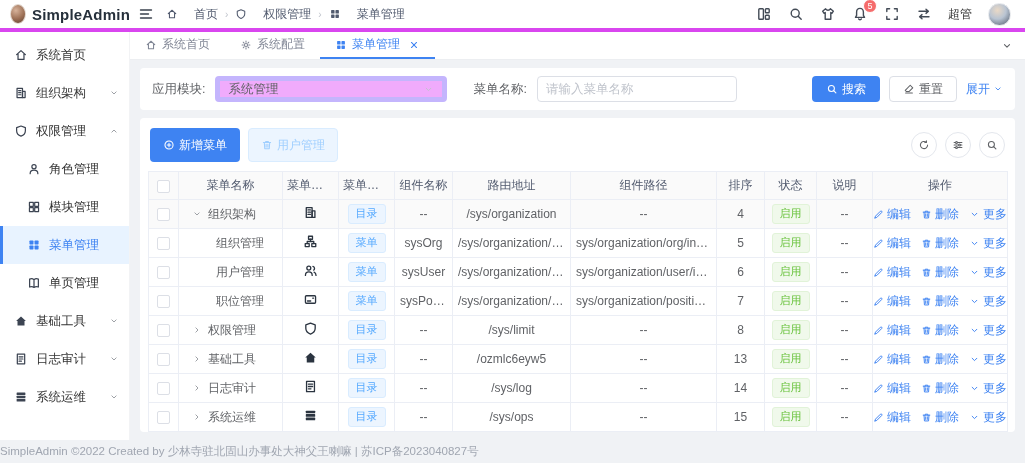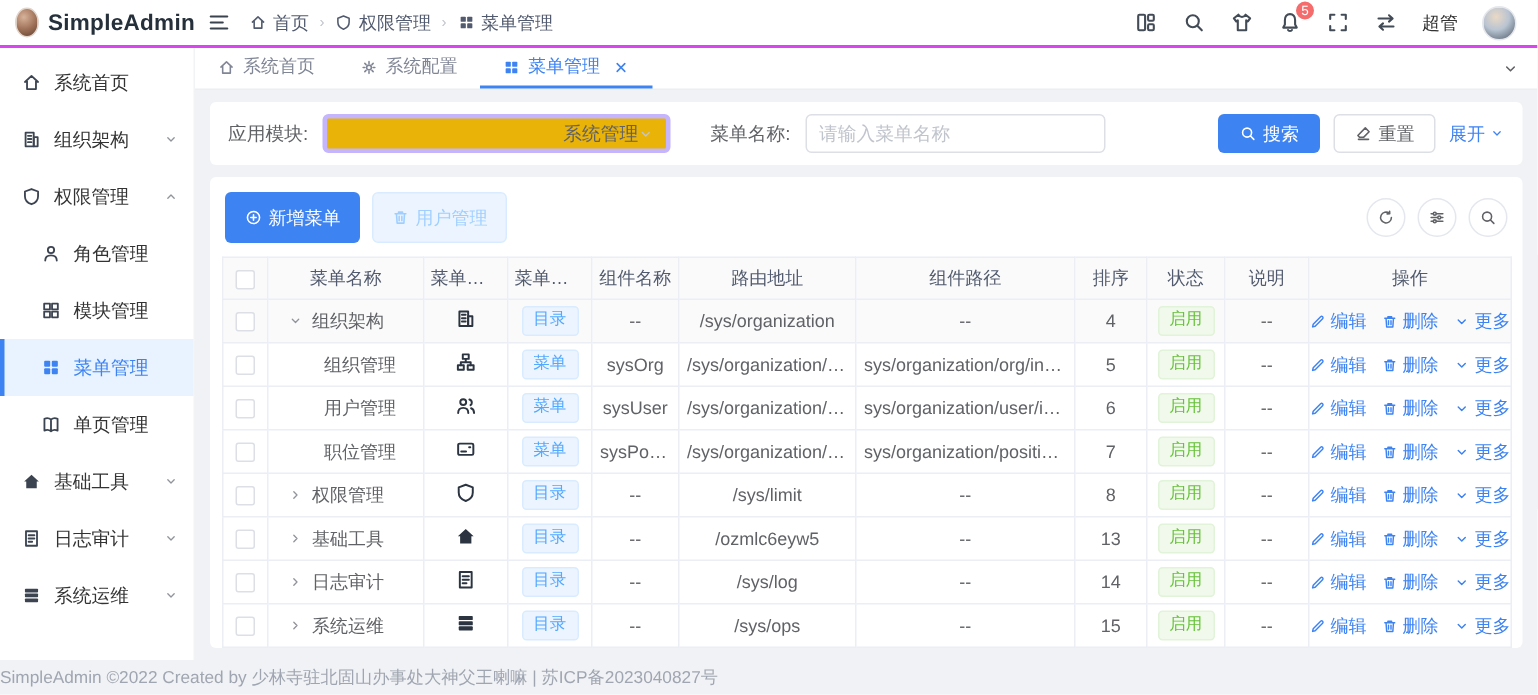--- a/index.html
+++ b/index.html
@@ -4,27 +4,27 @@
 <title>SimpleAdmin</title>
 <style>
   *{margin:0;padding:0;box-sizing:border-box}
   html,body{width:1025px;height:463px;overflow:hidden}
   body{font-family:"Liberation Sans","DejaVu Sans",sans-serif;background:#f0f2f5;color:#333}
   .ic{display:inline-flex;align-items:center;justify-content:center;line-height:1}
   .ic svg{display:block}
   .app{width:1025px;height:463px;display:flex;flex-direction:column}
 
   
-  .header{height:32px;background:#fff;display:flex;align-items:center;flex-shrink:0;border-bottom:2px solid #d946ef}
+  .header{height:32px;background:#fff;display:flex;align-items:center;flex-shrink:0;border-bottom:4px solid #d946ef}
   .logo{width:130px;flex-shrink:0;display:flex;align-items:center;gap:6px;padding-left:10px;cursor:pointer}
   .logo-img{width:20px;height:20px;border-radius:50%;background:radial-gradient(circle at 35% 30%,#d7b29a 0%,#9c6f55 55%,#5f3f30 100%);border:1px solid #e0d5cc}
   .logo-text{font-weight:bold;font-size:15px;color:#26303b;letter-spacing:.2px}
   .hamburger{margin:0 12px 0 8px;font-size:16px;color:#3a424e;cursor:pointer}
   .breadcrumb{display:flex;align-items:center;font-size:12px;color:#515a6e}
-  .crumb{display:flex;align-items:center;gap:4px;cursor:pointer}
+  .crumb{display:flex;align-items:center;gap:16px;cursor:pointer}
   .crumb .ic{font-size:12px;color:#515a6e}
   .crumb-sep{color:#c0c4cc;margin:0 7px;font-size:10px}
   .header-right{margin-left:auto;display:flex;align-items:center;gap:16px;padding-right:14px;color:#434b56;font-size:16px}
   .hicon{cursor:pointer;display:inline-flex}
   .bell-wrap{position:relative;display:inline-flex}
   .badge{position:absolute;top:-7px;right:-9px;background:#f56c6c;color:#fff;font-size:9px;min-width:14px;height:14px;border-radius:8px;display:flex;align-items:center;justify-content:center;padding:0 3px;border:1px solid #fff}
   .username{font-size:12px;color:#333;cursor:pointer}
   .avatar{width:23px;height:23px;border-radius:50%;cursor:pointer;background:radial-gradient(circle at 40% 30%,#ead9c6 0%,#b9c4d2 45%,#6b7685 85%);border:1px solid #e5e7eb}
 
   
@@ -44,21 +44,21 @@
   .tab .ic{font-size:12px}
   .tab.active{color:#3e83f2;border-bottom-color:#3e83f2}
   .tab-close{font-size:9px;margin-left:3px;color:#3e83f2}
   .tab-more{margin-left:auto;display:flex;align-items:center;padding:0 12px;color:#606266;font-size:12px;cursor:pointer}
 
   .page{flex:1;background:#f0f2f5;padding:8px 10px;display:flex;flex-direction:column;min-height:0}
 
   
   .search-card{background:#fff;border-radius:4px;height:42px;display:flex;align-items:center;padding:0 12px;gap:8px;flex-shrink:0}
   .f-label{font-size:12.5px;color:#606266;margin-right:2px}
-  .select{width:232px;height:26px;border:3px solid #c4b5fd;border-radius:4px;display:flex;align-items:center;justify-content:flex-end;padding:0 8px;font-size:12.5px;color:#606266;background:#eab308;cursor:pointer;margin-right:18px}
+  .select{width:232px;height:26px;border:5px solid #c4b5fd;border-radius:4px;display:flex;align-items:center;justify-content:space-between;padding:0 8px;font-size:12.5px;color:#606266;background:#f0abfc;cursor:pointer;margin-right:18px}
   .select .ic{color:#c0c4cc;font-size:11px}
   .input{width:200px;height:26px;border:1px solid #dcdfe6;border-radius:4px;padding:0 8px;font-size:12.5px;color:#606266;outline:none;font-family:inherit}
   .input::placeholder{color:#c0c4cc}
   .search-actions{margin-left:auto;display:flex;align-items:center;gap:9px}
   .btn{height:26px;border-radius:4px;display:inline-flex;align-items:center;gap:4px;padding:0 13px;font-size:12px;cursor:pointer;border:1px solid transparent;background:#fff;font-family:inherit}
   .btn .ic{font-size:12px}
   .btn-primary{background:#3e83f2;color:#fff}
   .btn-default{border-color:#dcdfe6;color:#606266}
   .link{color:#3e83f2;font-size:12px;display:inline-flex;align-items:center;gap:3px;cursor:pointer}
   .link .ic{font-size:10px}

